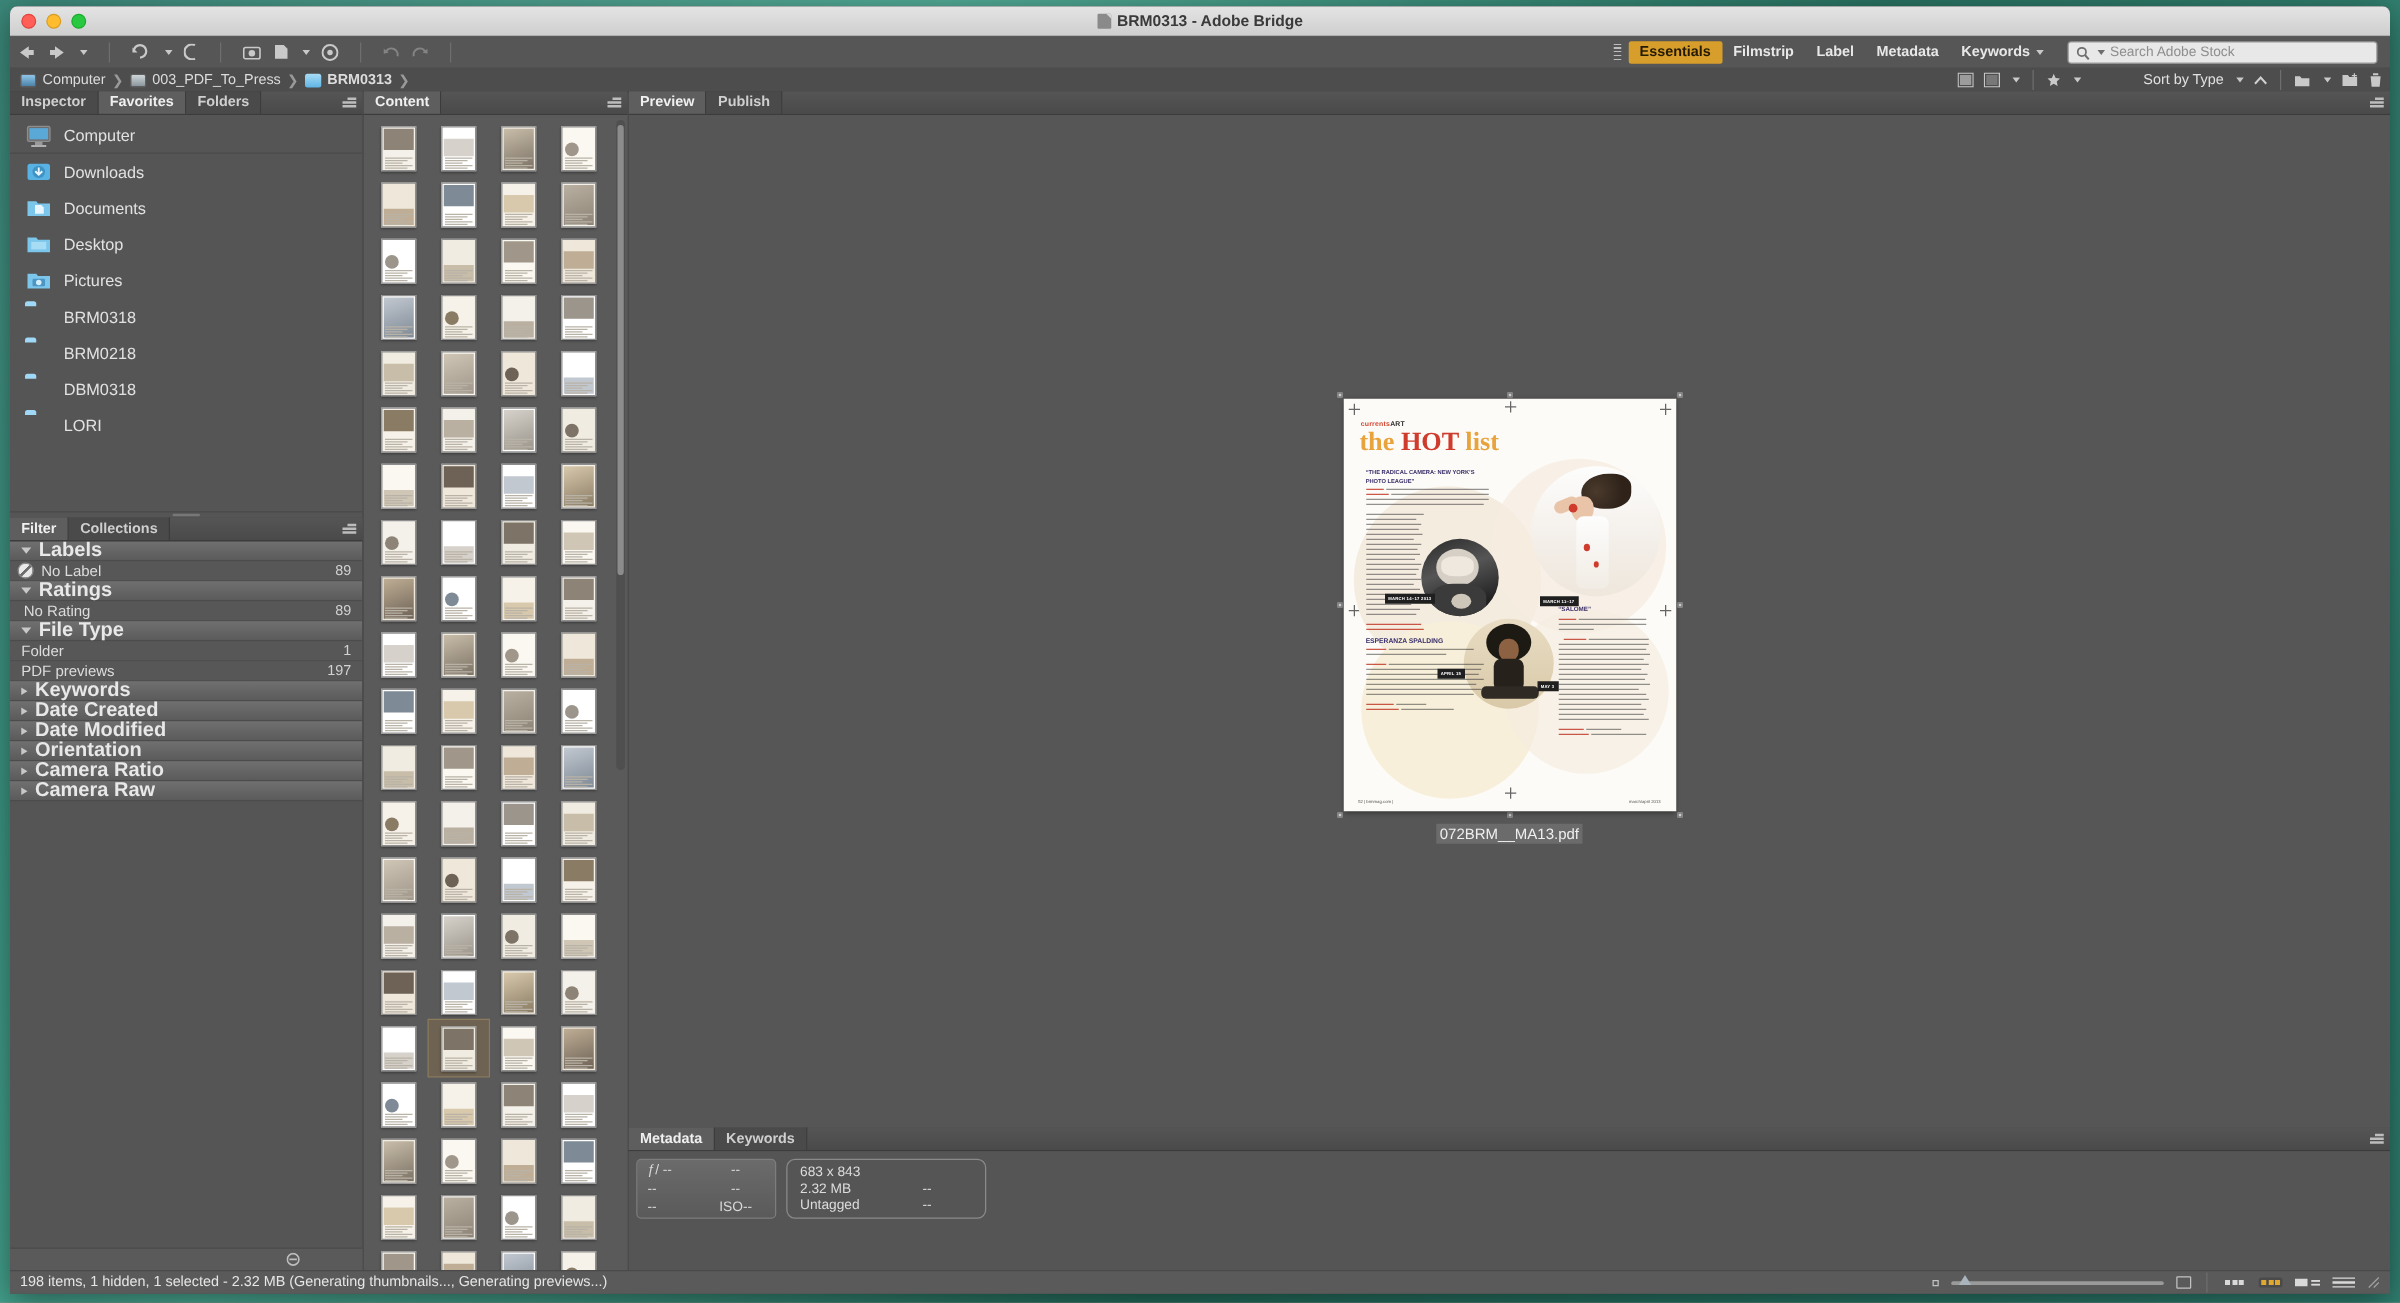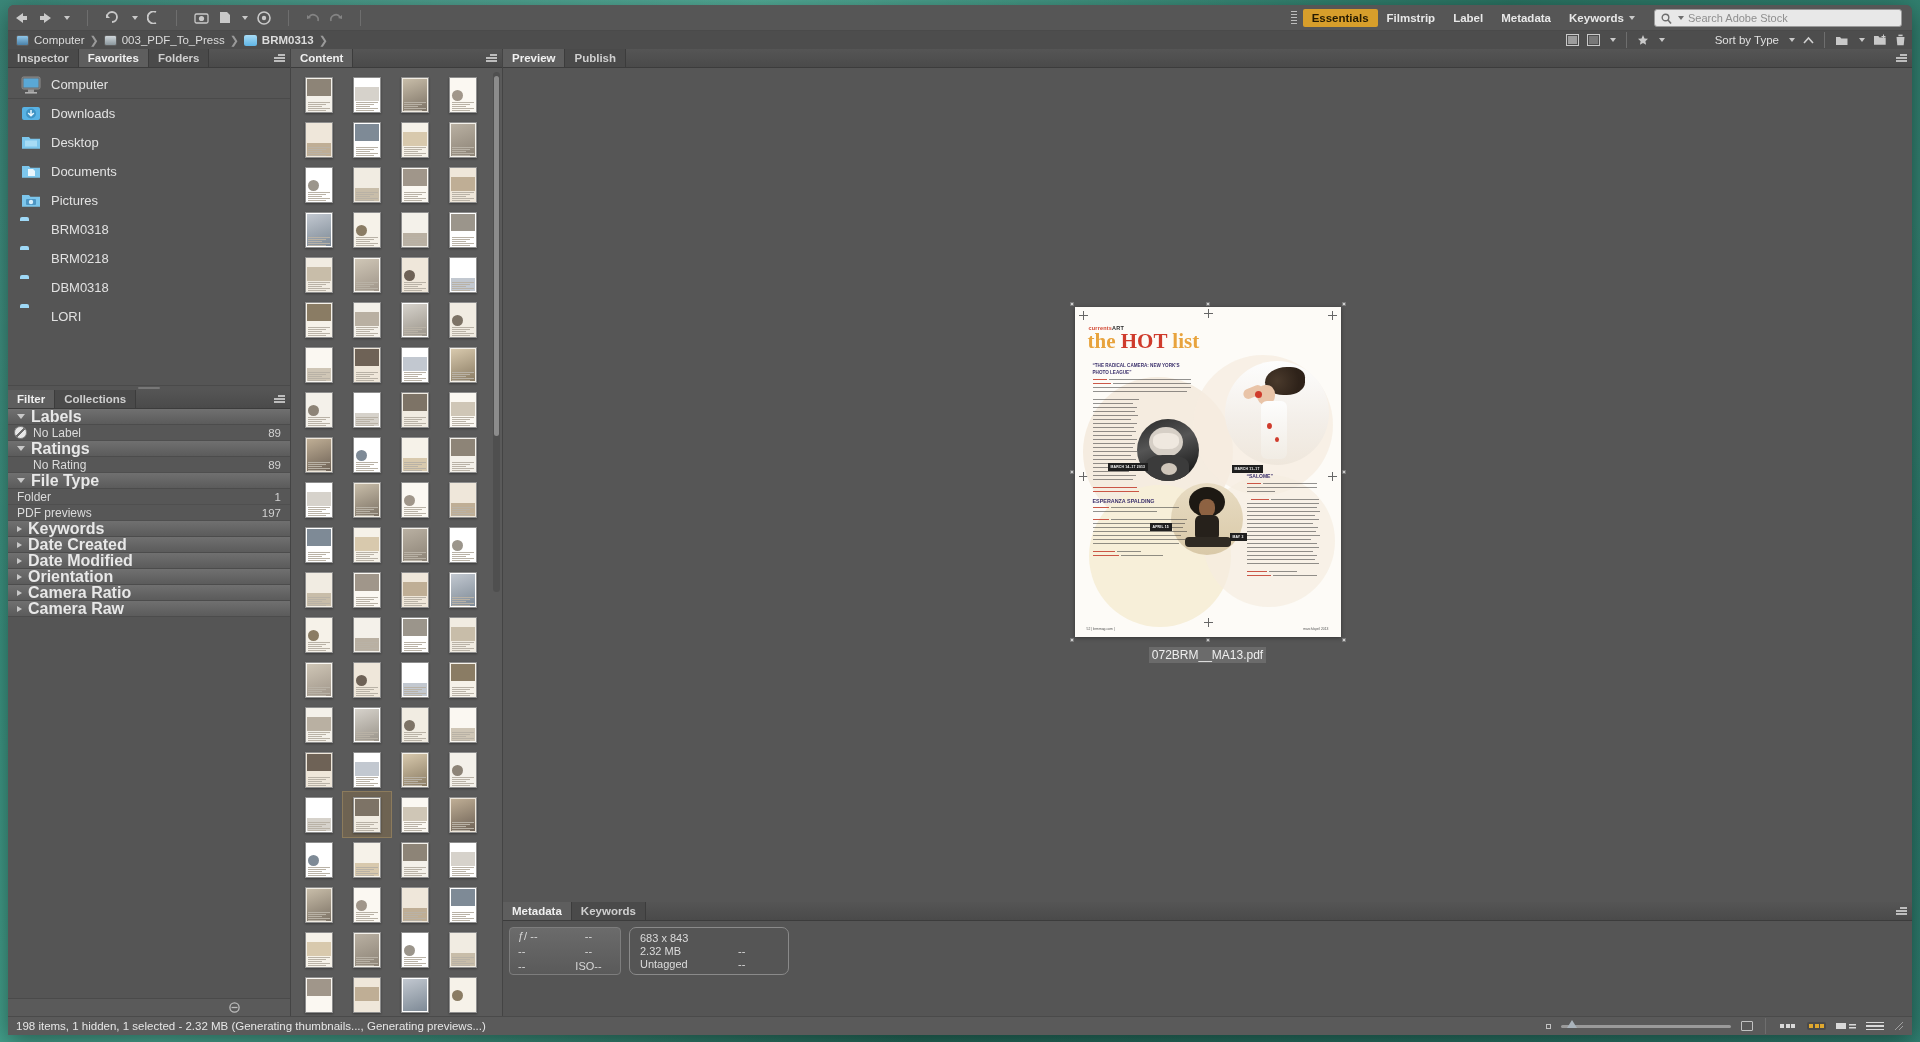--- a/index.html
+++ b/index.html
@@ -195,20 +195,28 @@
   .lines{display:flex;flex-direction:column;gap:2px;}
   .lines b{display:block;width:18px;height:1.5px;background:#d9d9d9;}
 </style>
 </head>
 <body>
 
 <div class="desktop-bg"></div>
 
 <div class="window">
 
+  <div class="titlebar">
+    <div class="traffic">
+      <span class="dot red"></span>
+      <span class="dot yellow"></span>
+      <span class="dot green"></span>
+    </div>
+    <div class="title-text"><span class="doc-ico"></span><span>BRM0313 - Adobe Bridge</span></div>
+  </div>
 
   <div class="toolbar">
     <div class="tb-group">
       <span class="ic">
           <svg width="15" height="12">
             <path d="M9 1 L2 6 L9 11 L9 8 L13 8 L13 4 L9 4 Z" fill="#c9c9c9"></path>
           </svg>
         </span>
       <span class="ic">
           <svg width="15" height="12">
@@ -395,34 +403,34 @@
                   <path d="M11 6 V11 M8.2 9 L11 11.8 L13.8 9" stroke="#eaf6fd" stroke-width="1.5" fill="none"></path>
                 </svg>
             </span>
             <span>Downloads</span>
           </div>
 
           <div class="fav-row">
             <span class="fav-ico">
               <svg width="22" height="19">
                   <path d="M2 4 h7 l1.4 1.8 h9.6 v10 h-18 z" fill="#7cc6ec"></path>
+                  <path d="M8 7 h5 l2 2 v5 h-7 z" fill="#e9f6fd"></path>
+                </svg>
+            </span>
+            <span>Documents</span>
+          </div>
+
+          <div class="fav-row">
+            <span class="fav-ico">
+              <svg width="22" height="19">
+                  <path d="M2 4 h7 l1.4 1.8 h9.6 v10 h-18 z" fill="#7cc6ec"></path>
                   <rect x="5" y="7.5" width="12" height="6" fill="#a7dcf5"></rect>
                 </svg>
             </span>
             <span>Desktop</span>
-          </div>
-
-          <div class="fav-row">
-            <span class="fav-ico">
-              <svg width="22" height="19">
-                  <path d="M2 4 h7 l1.4 1.8 h9.6 v10 h-18 z" fill="#7cc6ec"></path>
-                  <path d="M8 7 h5 l2 2 v5 h-7 z" fill="#e9f6fd"></path>
-                </svg>
-            </span>
-            <span>Documents</span>
           </div>
 
           <div class="fav-row">
             <span class="fav-ico">
               <svg width="22" height="19">
                   <path d="M2 4 h7 l1.4 1.8 h9.6 v10 h-18 z" fill="#7cc6ec"></path>
                   <rect x="6" y="8" width="10" height="6" rx="1" fill="#4d96c4"></rect>
                   <circle cx="11" cy="11" r="2.2" fill="#d6eefb"></circle>
                 </svg>
             </span>
@@ -473,21 +481,21 @@
           <div class="f-row">
             <span class="nolabel-ico"></span>
             <span>No Label</span>
             <span class="cnt">89</span>
           </div>
 
           <div class="f-head">
             <span class="tri open"></span>
             <span>Ratings</span>
           </div>
-          <div class="f-row" style="padding-left:25px">
+          <div class="f-row" style="padding-left:11px">
             <span>No Rating</span>
             <span class="cnt">89</span>
           </div>
 
           <div class="f-head">
             <span class="tri open"></span>
             <span>File Type</span>
           </div>
           <div class="f-row" style="padding-left:9px">
             <span>Folder</span>

